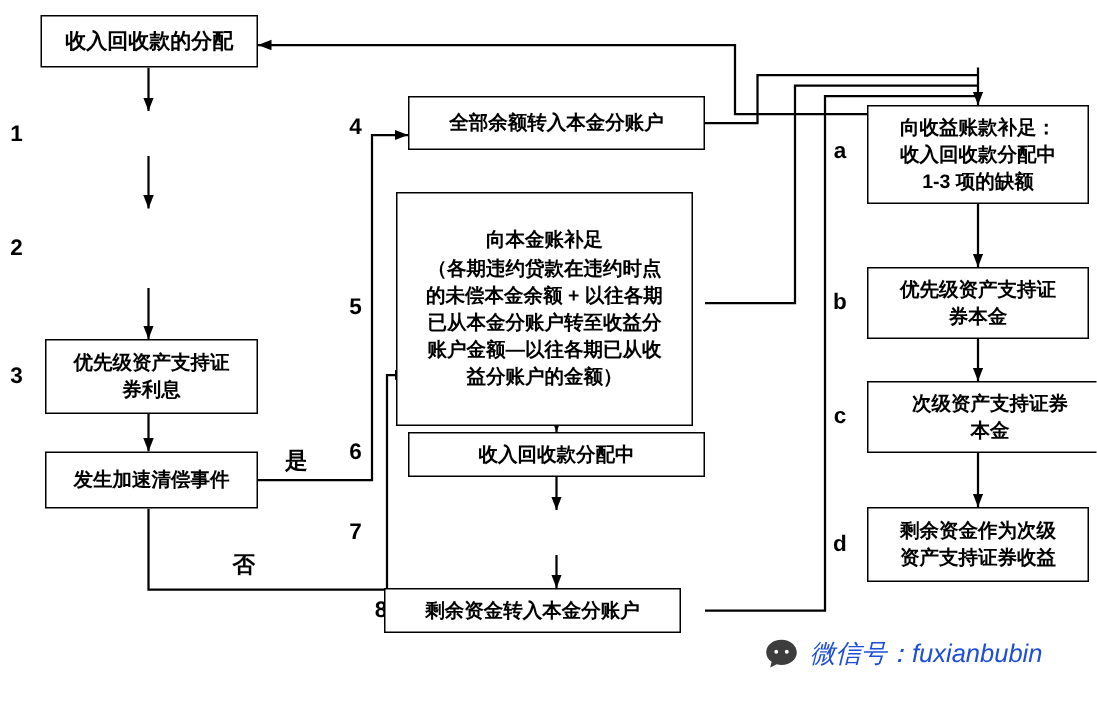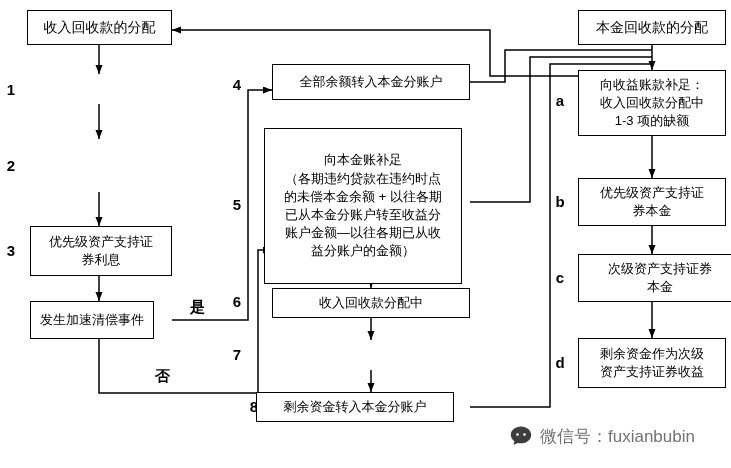--- a/index.html
+++ b/index.html
@@ -1,26 +1,26 @@
 <!DOCTYPE html>
 <html><head>
 <meta charset="utf-8">
 <style>
   html,body{margin:0;padding:0;}
   body{width:731px;height:468px;background:#ffffff;font-family:"Liberation Sans","DejaVu Sans",sans-serif;}
   .canvas{position:relative;width:731px;height:468px;background:#ffffff;overflow:hidden;}
   svg.wires{position:absolute;left:0;top:0;z-index:1;pointer-events:none;}
   .box{position:absolute;z-index:2;border:1.5px solid #000;background:#fff;display:flex;
-       align-items:center;justify-content:center;text-align:center;font-weight:normal;
+       align-items:center;justify-content:center;text-align:center;font-weight:bold;
        font-size:13px;line-height:1.4;white-space:pre-line;padding:2px 3px;box-sizing:border-box;color:#000;}
   .box.title{font-size:14px;}
   .num{position:absolute;z-index:2;font-weight:bold;font-size:15px;width:22px;text-align:center;color:#000;}
   .branch-label{position:absolute;z-index:2;font-weight:bold;font-size:15px;color:#000;}
-  .watermark{position:absolute;left:509px;top:424px;display:flex;align-items:center;gap:7px;z-index:2;
-             color:#737373;font-size:17px;}
+  .watermark{position:absolute;left:509px;top:424px;display:flex;align-items:flex-start;gap:7px;z-index:2;
+             color:#1d4ed8;font-size:17px;font-style:italic;}
 </style>
 </head>
 <body>
 
 <div class="canvas">
 
   <svg class="wires" width="731" height="468" viewBox="0 0 731 468">
     <defs>
       <marker id="ah" markerUnits="userSpaceOnUse" markerWidth="10" markerHeight="8" refX="9" refY="3.5" orient="auto">
         <path d="M0,0 L9,3.5 L0,7 Z" fill="#000"></path>
@@ -50,21 +50,21 @@
   <div class="box title" style="left:27px;top:10px;width:145px;height:35px">收入回收款的分配</div>
 
   <div class="num" style="left:0px;top:81px">1</div>
 
   <div class="num" style="left:0px;top:157px">2</div>
 
   <div class="num" style="left:0px;top:242px">3</div>
   <div class="box" style="left:30px;top:226px;width:142px;height:50px">优先级资产支持证
 券利息</div>
 
-  <div class="box" style="left:30px;top:301px;width:124px;height:38px">发生加速清偿事件</div>
+  <div class="box" style="left:30px;top:301px;width:142px;height:38px">发生加速清偿事件</div>
 
   <div class="branch-label" style="left:190px;top:298px">是</div>
   <div class="branch-label" style="left:155px;top:367px">否</div>
 
   <div class="num" style="left:226px;top:76px">4</div>
   <div class="box" style="left:272px;top:64px;width:198px;height:36px">全部余额转入本金分账户</div>
 
   <div class="num" style="left:226px;top:196px">5</div>
   <div class="box" style="left:264px;top:128px;width:198px;height:156px">向本金账补足
 （各期违约贷款在违约时点
@@ -74,21 +74,20 @@
 益分账户的金额）</div>
 
   <div class="num" style="left:226px;top:293px">6</div>
   <div class="box" style="left:272px;top:288px;width:198px;height:30px">收入回收款分配中</div>
 
   <div class="num" style="left:226px;top:346px">7</div>
 
   <div class="num" style="left:243px;top:398px">8</div>
   <div class="box" style="left:256px;top:392px;width:198px;height:30px">剩余资金转入本金分账户</div>
 
-  <div class="box title" style="left:578px;top:10px;width:148px;height:35px">本金回收款的分配</div>
 
   <div class="num" style="left:549px;top:92px">a</div>
   <div class="box" style="left:578px;top:70px;width:148px;height:66px">向收益账款补足：
 收入回收款分配中
 1-3 项的缺额</div>
 
   <div class="num" style="left:549px;top:193px">b</div>
   <div class="box" style="left:578px;top:178px;width:148px;height:48px">优先级资产支持证
 券本金</div>
 

